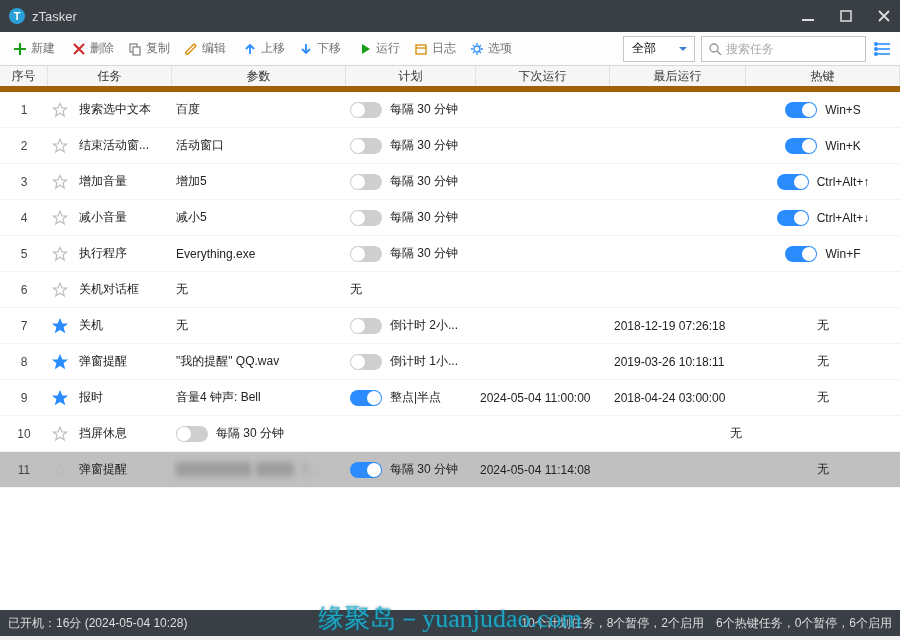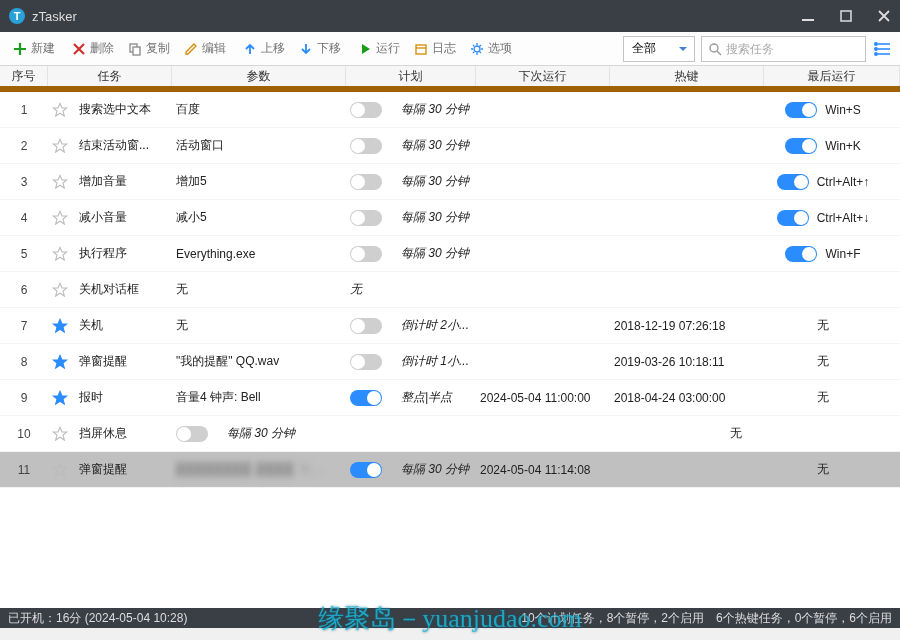--- a/index.html
+++ b/index.html
@@ -33,30 +33,30 @@
 .c-hot { flex:1; }
 
 .grid-body { height:520px; overflow:auto; background:#fff; }
 .row { height:36px; display:flex; align-items:center; font-size:12px; color:#222; border-bottom:1px solid #f4f4f4; }
 .row.sel { background:#c0c0c0; }
 .cell { display:flex; align-items:center; height:100%; }
 .cell.c-idx { justify-content:center; color:#444; }
 .cell.c-task { padding-left:4px; gap:11px; }
 .star { width:16px; height:16px; flex:0 0 auto; }
 .cell.c-param { padding-left:4px; white-space:nowrap; overflow:hidden; text-overflow:ellipsis; }
-.cell.c-plan { gap:19px; padding-left:4px;font-style:italic; }
+.cell.c-plan { gap:8px; padding-left:4px; }
 .toggle { width:32px; height:16px; border-radius:9px; background:#cfcfcf; position:relative; cursor:pointer; }
 .toggle::after { content:""; position:absolute; width:14px; height:14px; border-radius:50%; background:#fff; top:1px; left:1px; transition:left .1s; }
 .toggle.on { background:#2a8cff; }
 .toggle.on::after { left:17px; }
 .cell.c-next, .cell.c-last { justify-content:flex-start; padding-left:4px; }
 .cell.c-hot { justify-content:center; gap:8px; }
 .blur-param { filter:blur(3px); color:#999; letter-spacing:1px; }
 
-.statusbar { position:absolute; bottom:12px; left:0; right:0; height:20px; background:#3a3e45; color:#ddd; font-size:12px; display:flex; align-items:center; padding:0 8px; }
+.statusbar { position:absolute; bottom:4px; left:0; right:0; height:26px; background:#3a3e45; color:#ddd; font-size:12px; display:flex; align-items:center; padding:0 8px; }
 .sb-left { flex:0 0 auto; }
 .sb-right { margin-left:auto; }
 .watermark { position:absolute; bottom:4px; left:50%; transform:translateX(-50%); font-size:26px; color:#1bb6d8; opacity:.85; font-family:"STKaiti","KaiTi",serif; text-shadow:0 0 3px #0b5e73; pointer-events:none; }
 </style>
 </head>
 <body>
 
 <div class="titlebar">
   <span class="tb-logo">
     <svg width="18" height="18" viewBox="0 0 18 18">
@@ -187,22 +187,22 @@
       </svg>
   </div>
 </div>
 
 <div class="grid-header">
   <div class="gh-cell c-idx">序号</div>
   <div class="gh-cell c-task">任务</div>
   <div class="gh-cell c-param">参数</div>
   <div class="gh-cell c-plan">计划</div>
   <div class="gh-cell c-next">下次运行</div>
+  <div class="gh-cell c-last">最后运行</div>
   <div class="gh-cell c-hot">热键</div>
-  <div class="gh-cell c-last">最后运行</div>
 </div>
 
 <div class="grid-body" id="grid-body">
     <div class="row">
       <div class="cell c-idx">1</div>
       <div class="cell c-task">
         <svg class="star" viewBox="0 0 24 24">
           <path d="M12 2 L15 9 L22 9 L16.5 13.5 L18.5 21 L12 16.8 L5.5 21 L7.5 13.5 L2 9 L9 9 Z" fill="none" stroke="#bbb" stroke-width="1.6"></path>
         </svg>
         <span>搜索选中文本</span>

